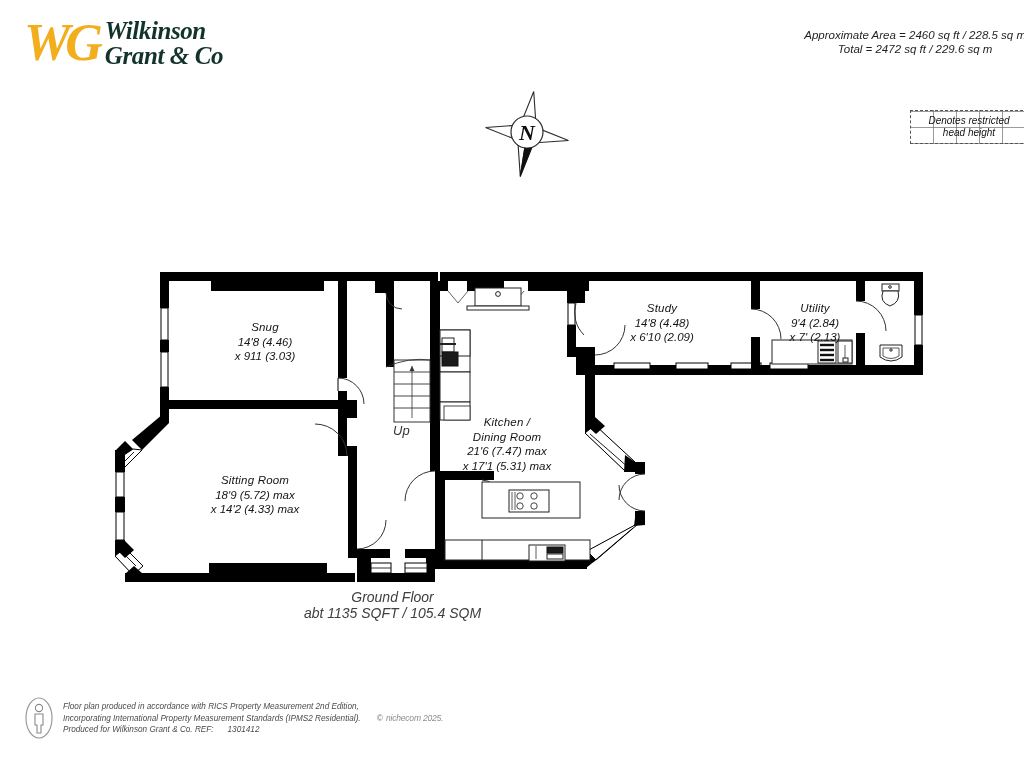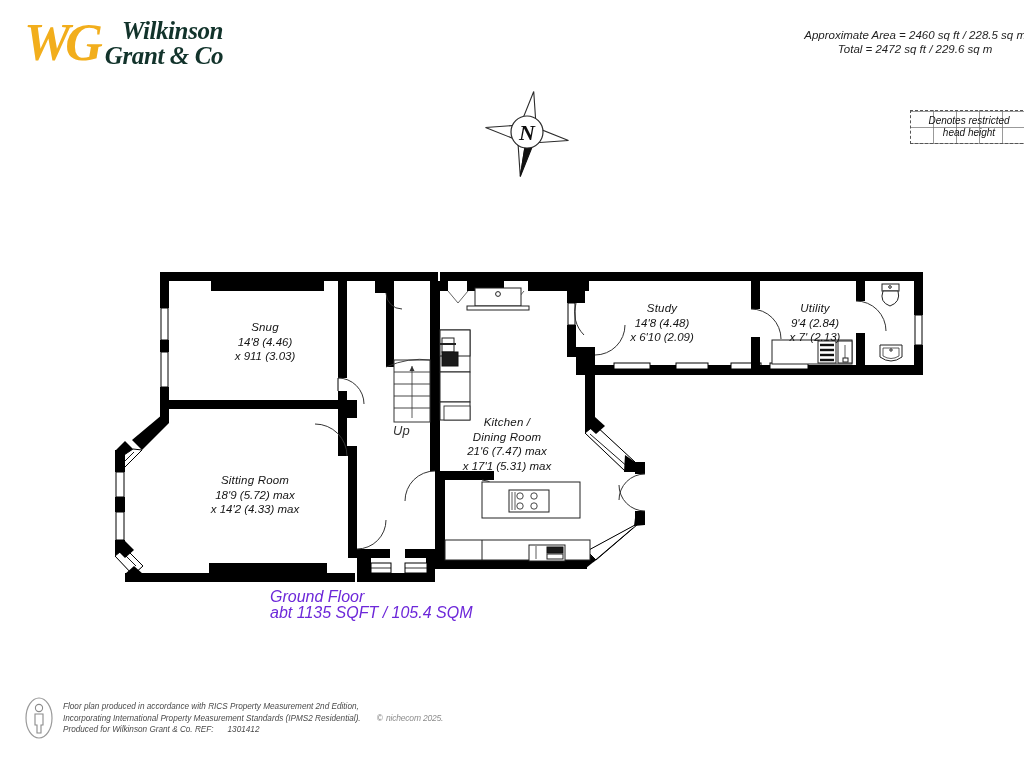--- a/index.html
+++ b/index.html
@@ -44,21 +44,21 @@
     display: inline-block;
   }
   #brand .wordmark {
     font-family: "Liberation Serif", serif;
     font-weight: bold;
     color: #12332b;
     font-size: 25px;
     line-height: 25px;
     letter-spacing: -0.4px;
   }
-  #brand .wordmark div { white-space: nowrap; text-align: right; }
+  #brand .wordmark div { white-space: nowrap; }
 
   
   #area-info {
     position: absolute;
     right: 10px;
     top: 28px;
     text-align: center;
     font-size: 11.5px;
     line-height: 14.4px;
     color: #1f1f1f;
@@ -122,24 +122,24 @@
     white-space: nowrap;
   }
   .room-label .rname { letter-spacing: .2px; }
 
   
   #floor-caption {
     position: absolute;
     left: 258px;
     top: 589px;
     width: 245px;
-    text-align: left;
-    font-size: 16px;
+    text-align: center;
+    font-size: 14px;
     line-height: 16px;
-    color: #6d28d9;
+    color: #404040;
   }
 
   
   #stair-up {
     position: absolute;
     left: 381px;
     top: 423px;
     font-size: 13px;
     color: #333;
   }

